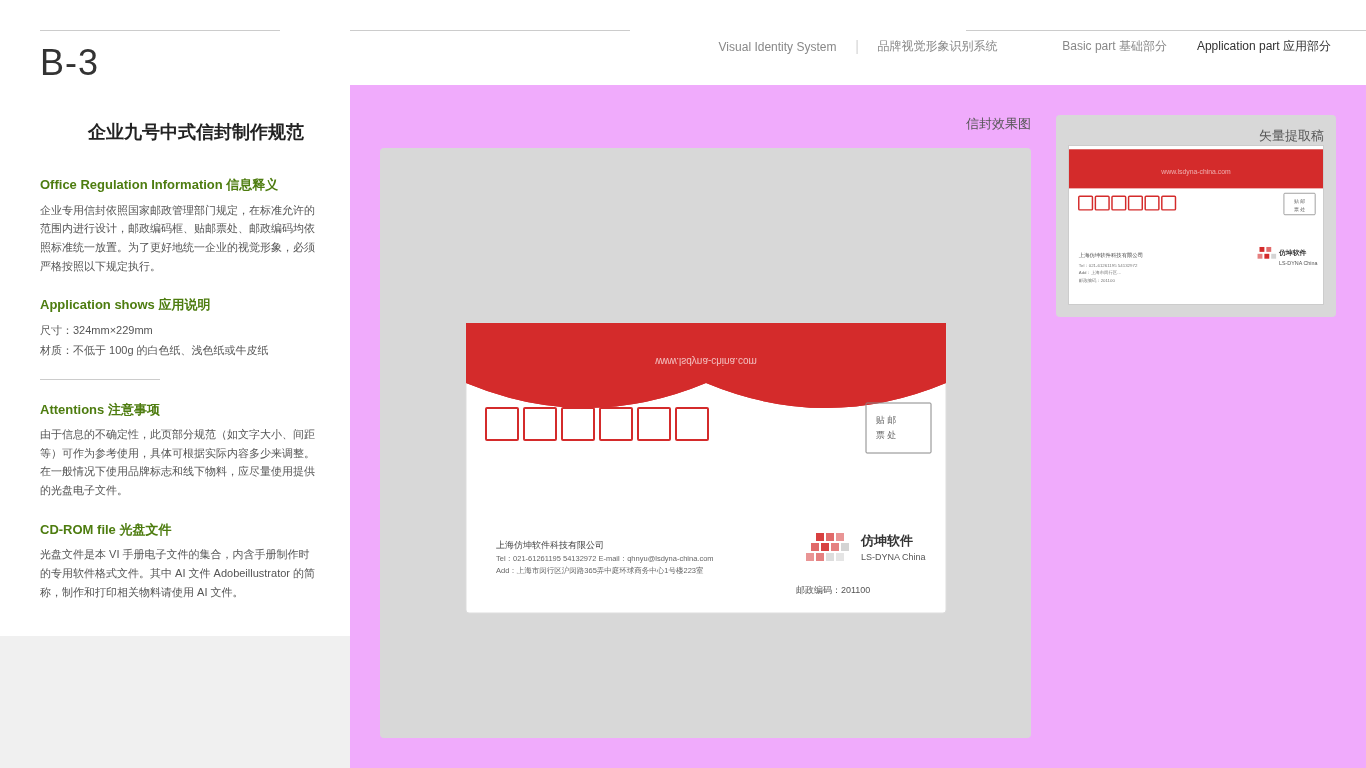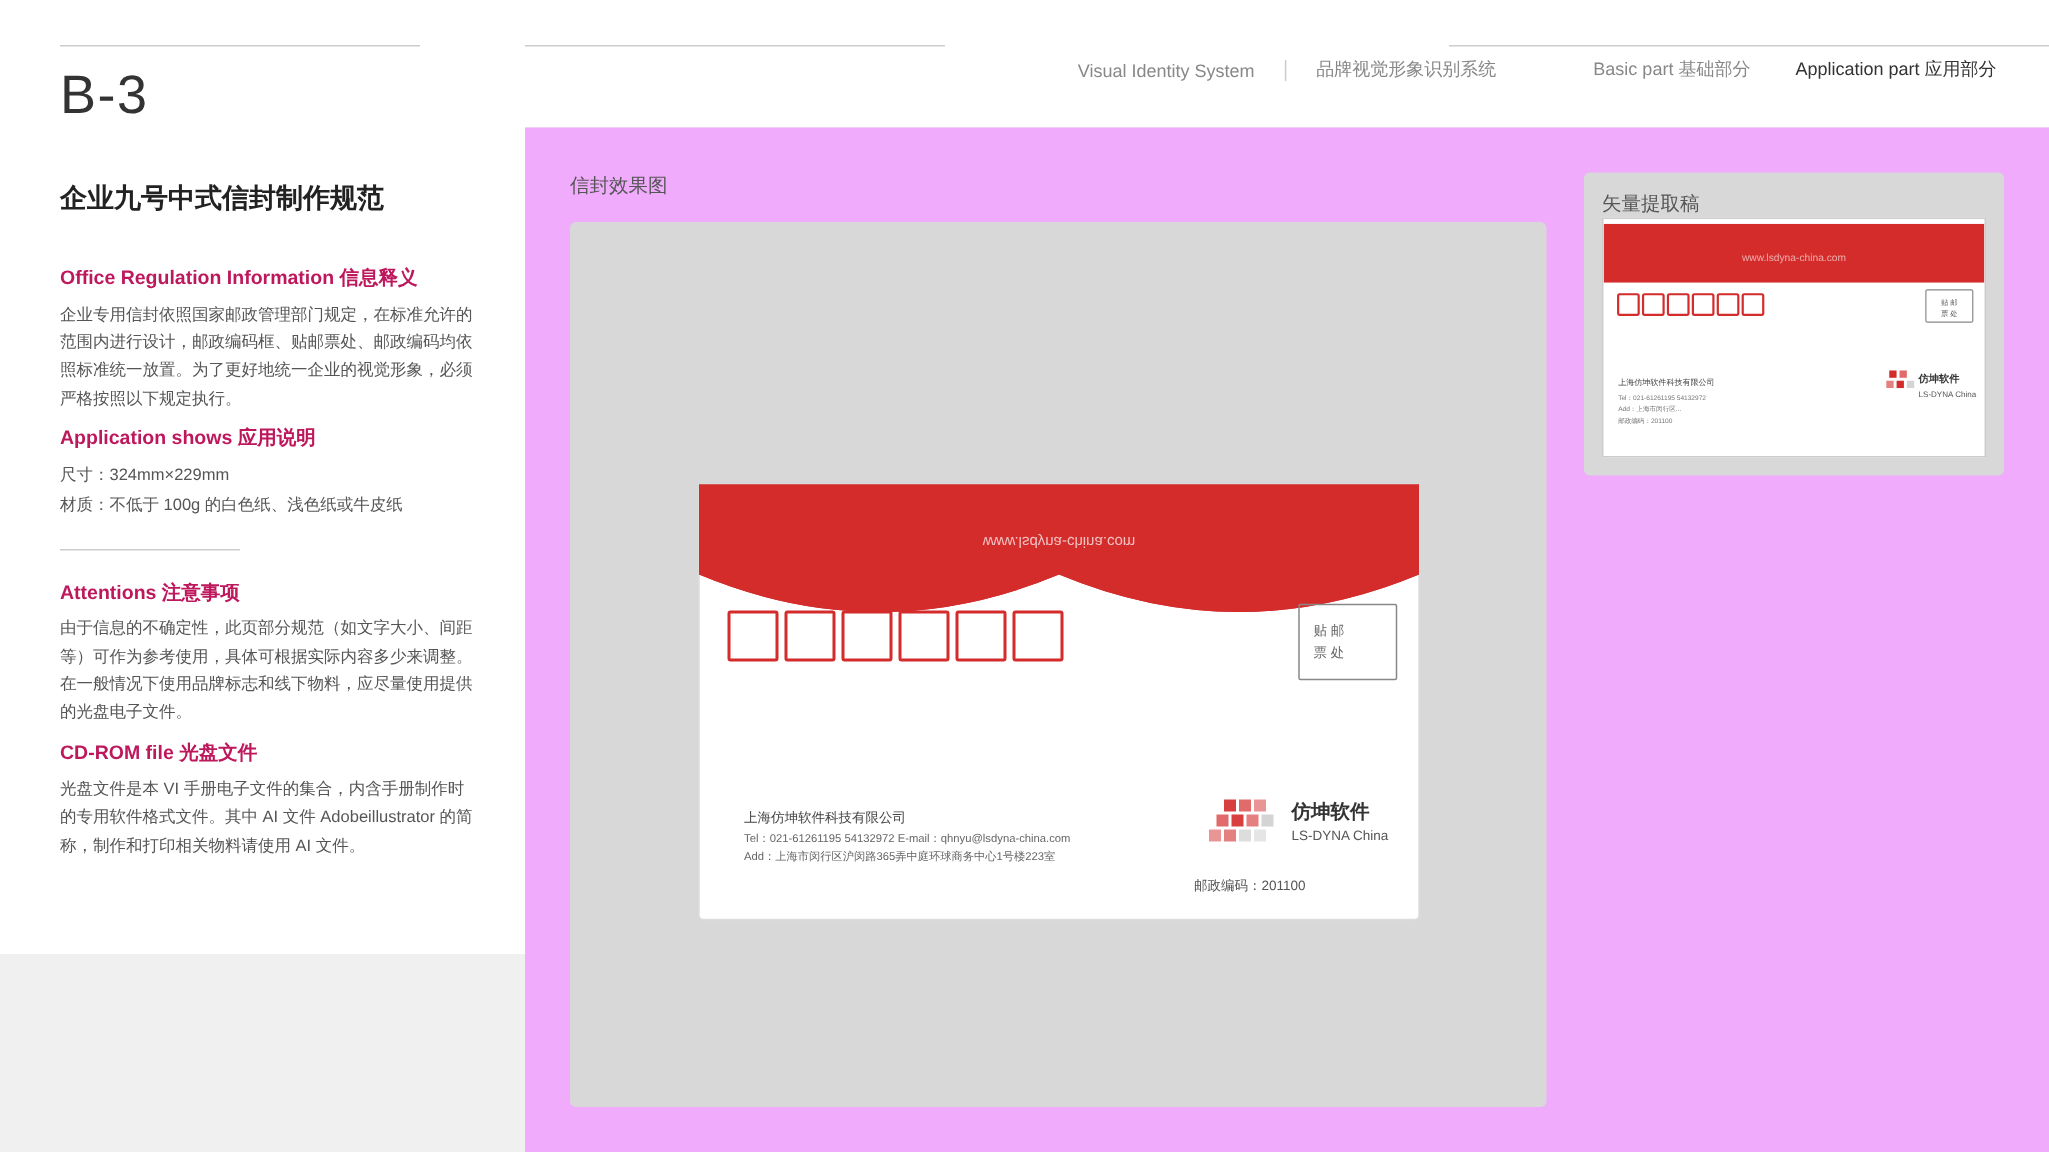--- a/index.html
+++ b/index.html
@@ -49,28 +49,29 @@
       left: 40px;
       right: 30px;
     }
 
     .section-title-main {
       font-size: 18px;
       font-weight: bold;
       color: #222;
       margin-bottom: 30px;
       line-height: 1.4;
+      margin-left: 48px;
     }
 
     .section-heading {
       font-size: 13px;
       font-weight: bold;
-      color: #be185d;
+      color: #4d7c0f;
       margin-bottom: 6px;
-      margin-top: 7px;
+      margin-top: 20px;
       line-height: 1.5;
     }
 
     .section-body {
       font-size: 11px;
       color: #555;
       line-height: 1.7;
       margin-bottom: 5px;
     }
 
@@ -88,20 +89,21 @@
     }
 
     
     .main-area {
       position: absolute;
       left: 350px;
       top: 0;
       width: 1016px;
       height: 624px;
       background: #e8e8e8;
+      text-align: right;
     }
 
     
     .top-header {
       position: absolute;
       top: 0;
       left: 0;
       width: 100%;
       height: 85px;
       background: #ffffff;

